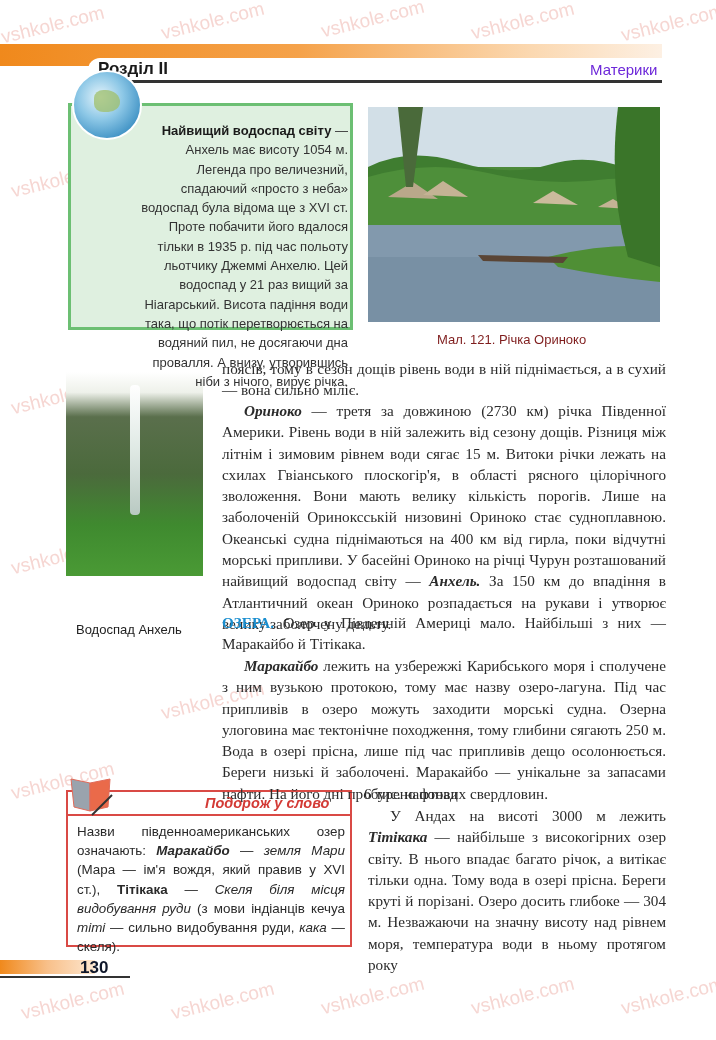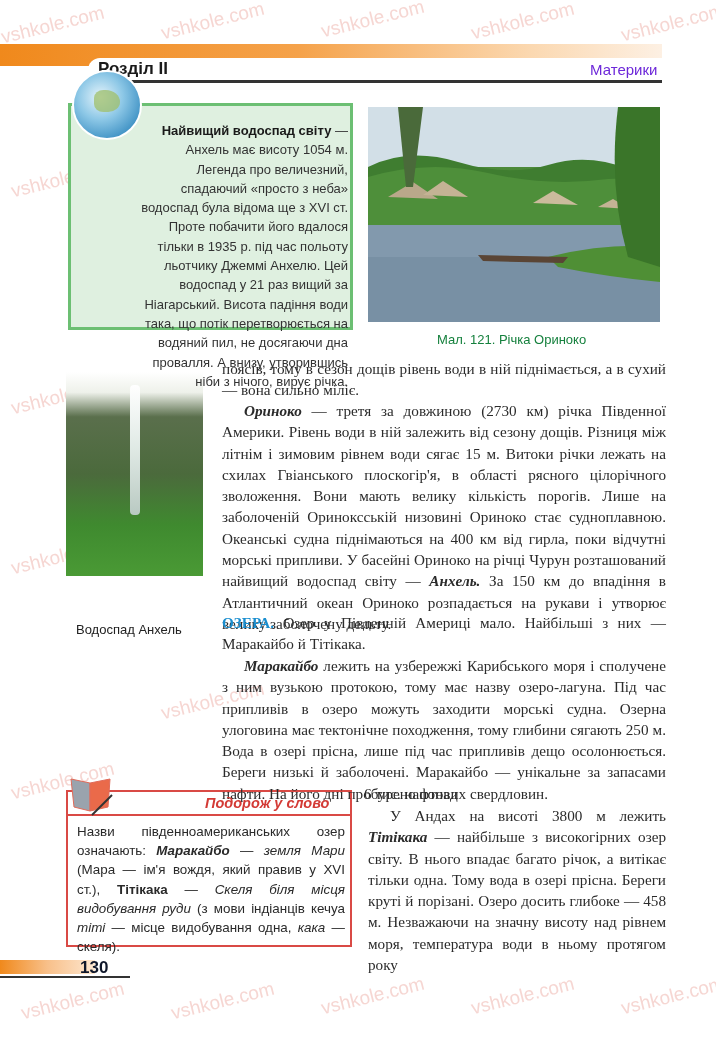--- a/index.html
+++ b/index.html
@@ -27,21 +27,21 @@
   .rec-text b { color:#1a1a1a; }
   .globe { left:72px; top:70px; width:66px; height:66px; border-radius:50%;
            background:radial-gradient(circle at 40% 38%,#e6f4fb 0%,#8cc7e6 40%,#3a8ec2 80%,#2a6f9f 100%);
            z-index:3; border:2px solid #fff; }
   .globe::after { content:""; position:absolute; left:20px; top:18px; width:26px; height:22px;
                   background:#9fbf6a; border-radius:40% 60% 50% 40%; opacity:.75; }
 
   
   .photo1 { left:368px; top:107px; width:292px; height:215px; overflow:hidden;
             background:linear-gradient(to bottom,#d7e3ea 0%,#c9d8e0 22%,#4d8a3a 28%,#3d7a2e 48%,#7e97ab 52%,#8aa0b3 75%,#7c93a6 100%); }
-  .cap1 { left:437px; top:332px; font-family:"Liberation Sans", sans-serif; font-size:13px; color:#15803d; }
+  .cap1 { left:437px; top:332px; font-family:"Liberation Sans", sans-serif; font-size:13px; color:#7f1d1d; }
 
   
   .photo2 { left:66px; top:372px; width:137px; height:204px;
             background:linear-gradient(to bottom,#ffffff 0%,#eef1ea 10%,#5a6f4c 22%,#4b6a3c 50%,#3f8a2f 75%,#4a9a35 100%); }
   .fall { left:130px; top:385px; width:10px; height:130px; background:linear-gradient(to bottom,#ffffff,#dfe9e4,#b9c9c2); border-radius:4px; }
   .cap2 { left:76px; top:585px; font-family:"Liberation Sans", sans-serif; font-size:13px; color:#222;margin-top:37px; }
 
   
   .para { position:absolute; font-size:15.2px; line-height:21.3px; color:#2b2b2b; text-align:justify; z-index:2; }
   .para i { font-weight:bold; }
@@ -120,28 +120,28 @@
   <i>Ориноко</i><span> — третя за довжиною (2730 км) річка Південної Америки. Рівень води в ній залежить від сезону дощів. Різниця між літнім і зимовим рівнем води сягає 15 м. Витоки річки лежать на схилах Гвіанського плоскогір'я, в області рясного цілорічного зволоження. Вони мають велику кількість порогів. Лише на заболоченій Ориноксській низовині Ориноко стає судноплавною. Океанські судна піднімаються на 400 км від гирла, поки відчутні морські припливи. У басейні Ориноко на річці Чурун розташований найвищий водоспад світу —</span> <i>Анхель.</i><span> За 150 км до впадіння в Атлантичний океан Ориноко розпадається на рукави і утворює велику заболочену дельту.</span>
 </div>
 <div class="para" style="left:222px;top:612px;width:444px;">
   <span class="ozera">ОЗЕРА.</span><span> Озер у Південній Америці мало. Найбільші з них — Маракайбо й Тітікака.</span>
 </div>
 <div class="para" style="left:222px;top:655px;width:444px;text-indent:22px;">
   <i>Маракайбо</i><span> лежить на узбережжі Карибського моря і сполучене з ним вузькою протокою, тому має назву озеро-лагуна. Під час припливів в озеро можуть заходити морські судна. Озерна улоговина має тектонічне походження, тому глибини сягають 250 м. Вода в озері прісна, лише під час припливів дещо осолонюється. Береги низькі й заболочені. Маракайбо — унікальне за запасами нафти. На його дні пробурено понад</span>
 </div>
 <div class="para" style="left:364px;top:783px;width:300px;">6 тис. нафтових свердловин.</div>
 <div class="para" style="left:368px;top:805px;width:298px;text-indent:22px;">
-  <span>У Андах на висоті 3800 м лежить</span> <i>Тітікака</i><span> — найбільше з високогірних озер світу. В нього впадає багато річок, а витікає тільки одна. Тому вода в озері прісна. Береги круті й порізані. Озеро досить глибоке — 458 м. Незважаючи на значну висоту над рівнем моря, температура води в ньому протягом року</span>
+  <span>У Андах на висоті 3000 м лежить</span> <i>Тітікака</i><span> — найбільше з високогірних озер світу. В нього впадає багато річок, а витікає тільки одна. Тому вода в озері прісна. Береги круті й порізані. Озеро досить глибоке — 304 м. Незважаючи на значну висоту над рівнем моря, температура води в ньому протягом року</span>
 </div>
 
 <div class="abs tr-box"></div>
 <div class="abs tr-head"></div>
 <svg class="abs book" viewBox="0 0 50 42">
   <path d="M3 4 L22 8 L22 36 L6 32 Z" fill="#9aa3ad" stroke="#e06b5a" stroke-width="1"></path>
   <path d="M22 8 L42 4 L40 32 L22 36 Z" fill="#ea6a4a" stroke="#e06b5a" stroke-width="1"></path>
   <line x1="24" y1="40" x2="44" y2="20" stroke="#333" stroke-width="2"></line>
 </svg>
 <div class="abs tr-title">Подорож у слово</div>
-<div class="abs tr-text"><span>Назви південноамериканських озер означають: </span><b><i>Маракайбо</i></b><span> — </span><i>земля Мари</i><span> (Мара — ім'я вождя, який правив у XVI ст.), </span><b>Тітікака</b><span> — </span><i>Скеля біля місця видобування руди</i><span> (з мови індіанців кечуа </span><i>тіті</i><span> — місце видобування одна, </span><i>кака</i><span> — скеля).</span></div>
+<div class="abs tr-text"><span>Назви південноамериканських озер означають: </span><b><i>Маракайбо</i></b><span> — </span><i>земля Мари</i><span> (Мара — ім'я вождя, який правив у XVI ст.), </span><b>Тітікака</b><span> — </span><i>Скеля біля місця видобування руди</i><span> (з мови індіанців кечуа </span><i>тіті</i><span> — сильно видобування руди, </span><i>кака</i><span> — скеля).</span></div>
 
 <div class="abs ftr-bar"></div>
 <div class="abs ftr-num">130</div>
 <div class="abs ftr-line"></div>
 
 </body></html>

